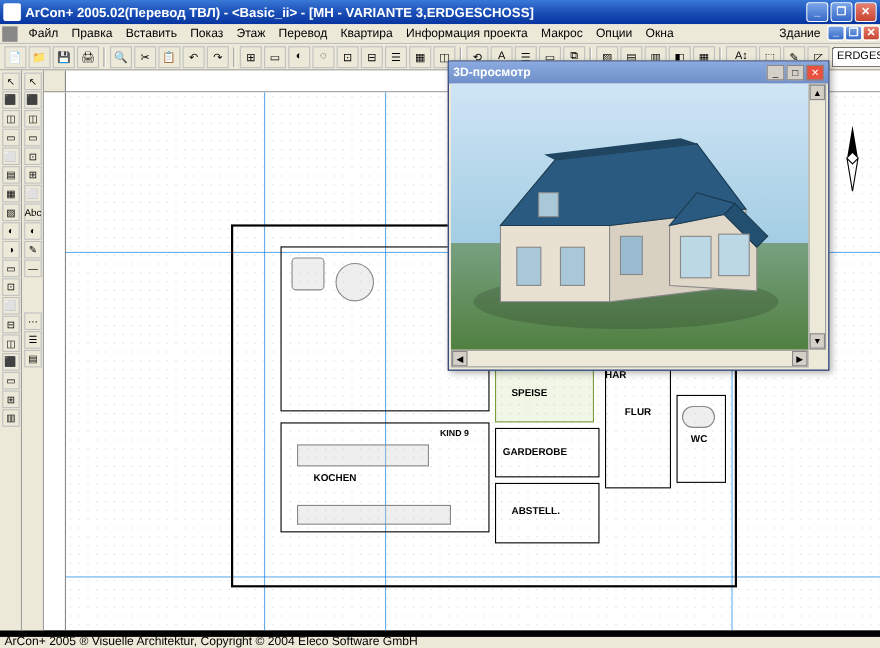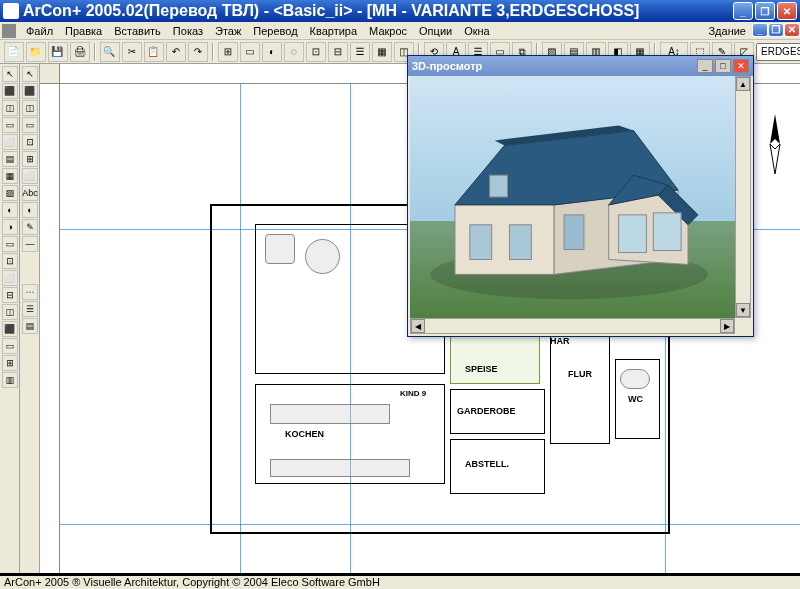--- a/index.html
+++ b/index.html
@@ -1,20 +1,20 @@
 <!DOCTYPE html>
 <html><head>
 <meta charset="utf-8">
 <style>
 * { margin: 0; padding: 0; box-sizing: border-box; font-family: Tahoma, Arial, sans-serif; font-size: 11px; }
 body { width: 800px; height: 589px; background: #ece9d8; overflow: hidden; position: relative; }
 
 .titlebar { height: 22px; background: linear-gradient(to bottom, #3a78d6, #1b50b8 50%, #0734a0); display: flex; align-items: center; padding: 0 3px; }
 .titlebar-icon { width: 16px; height: 16px; background: #fff; border-radius: 2px; margin-right: 4px; }
-.titlebar-text { color: #fff; font-weight: bold; flex: 1; font-size: 16px; }
+.titlebar-text { color: #fff; font-weight: bold; flex: 1; font-size: 12px; }
 .window-controls { display: flex; gap: 2px; }
 .window-btn { width: 20px; height: 18px; background: linear-gradient(to bottom, #7ba7e8, #3668c8); border: 1px solid #fff; border-radius: 3px; display: flex; align-items: center; justify-content: center; color: #fff; font-weight: bold; font-size: 10px; cursor: pointer; }
 .window-btn.close { background: linear-gradient(to bottom, #e88070, #c84530); }
 
 .menubar { height: 18px; background: #ece9d8; display: flex; align-items: center; padding-left: 2px; border-bottom: 1px solid #c0c0c0; }
 .menu-icon { width: 14px; height: 14px; background: #888; margin-right: 4px; }
 .menu-item { padding: 2px 6px; cursor: pointer; }
 .menu-right { margin-left: auto; display: flex; }
 
 .toolbar { height: 24px; background: #ece9d8; display: flex; align-items: center; padding: 2px 4px; gap: 2px; border-bottom: 1px solid #a0a0a0; flex-wrap: nowrap; overflow: hidden; }
@@ -48,21 +48,21 @@
 .preview-title { height: 20px; background: linear-gradient(to bottom, #8aaae0, #6e8fc8); display: flex; align-items: center; padding: 0 4px; gap: 44px; }
 .preview-title-text { color: #fff; font-weight: bold; flex: 1; }
 .preview-controls { display: flex; gap: 2px; }
 .preview-btn { width: 16px; height: 14px; background: #d4d0c8; border: 1px solid #888; display: flex; align-items: center; justify-content: center; font-size: 9px; cursor: pointer; }
 .preview-btn.close { background: #e85040; color: #fff; }
 .preview-body { position: absolute; top: 20px; left: 2px; right: 18px; bottom: 18px; background: linear-gradient(to bottom, #cfe5f5 0%, #a3cde3 60%, #78a080 60%, #508040 100%); overflow: hidden; }
 .preview-scroll-v { position: absolute; top: 20px; right: 2px; bottom: 18px; width: 16px; background: #ece9d8; border: 1px solid #a0a0a0; }
 .preview-scroll-h { position: absolute; bottom: 2px; left: 2px; right: 18px; height: 16px; background: #ece9d8; border: 1px solid #a0a0a0; }
 .scroll-arrow { width: 14px; height: 14px; background: #d4d0c8; border: 1px solid #888; display: flex; align-items: center; justify-content: center; font-size: 8px; cursor: pointer; }
 
-.statusbar { height: 16px; background: #ece9d8; border-top: 3px solid #000000; display: flex; align-items: flex-start; padding: 0 4px; font-size: 10px; }
+.statusbar { height: 16px; background: #ece9d8; border-top: 6px solid #000000; display: flex; align-items: flex-end; padding: 0 4px; font-size: 10px; }
 </style>
 </head>
 <body>
 
 <div class="titlebar">
   <div class="titlebar-icon"></div>
   <div class="titlebar-text">ArCon+ 2005.02(Перевод ТВЛ)  - &lt;Basic_ii&gt; - [MH - VARIANTE 3,ERDGESCHOSS]</div>
   <div class="window-controls">
     <div class="window-btn">_</div>
     <div class="window-btn">❐</div>
@@ -72,20 +72,21 @@
 
 <div class="menubar">
   <div class="menu-icon"></div>
   <div class="menu-item">Файл</div>
   <div class="menu-item">Правка</div>
   <div class="menu-item">Вставить</div>
   <div class="menu-item">Показ</div>
   <div class="menu-item">Этаж</div>
   <div class="menu-item">Перевод</div>
   <div class="menu-item">Квартира</div>
+  <div class="menu-item">Информация проекта</div>
   <div class="menu-item">Макрос</div>
   <div class="menu-item">Опции</div>
   <div class="menu-item">Окна</div>
   <div class="menu-right">
     <div class="menu-item">Здание</div>
     <div class="window-btn" style="width:16px;height:14px">_</div>
     <div class="window-btn" style="width:16px;height:14px">❐</div>
     <div class="window-btn close" style="width:16px;height:14px">✕</div>
   </div>
 </div>
@@ -202,21 +203,21 @@
         <div class="room-box" style="left:240px;top:235px;width:95px;height:55px"></div>
         <div class="room-box" style="left:340px;top:120px;width:60px;height:120px"></div>
         <div class="room-box" style="left:405px;top:155px;width:45px;height:80px"></div>
 
         <div class="furniture" style="left:55px;top:30px;width:30px;height:30px;border-radius:4px"></div>
         <div class="furniture" style="left:95px;top:35px;width:35px;height:35px;border-radius:50%"></div>
         <div class="furniture" style="left:60px;top:200px;width:120px;height:20px"></div>
         <div class="furniture" style="left:60px;top:255px;width:140px;height:18px"></div>
         <div class="furniture" style="left:410px;top:165px;width:30px;height:20px;border-radius:10px"></div>
 
-        <div class="room-label" style="left:255px;top:160px">SPEISE</div>
+        <div class="room-label" style="left:255px;top:148px">SPEISE</div>
         <div class="room-label" style="left:75px;top:225px">KOCHEN</div>
         <div class="room-label" style="left:247px;top:202px">GARDEROBE</div>
         <div class="room-label" style="left:255px;top:255px">ABSTELL.</div>
         <div class="room-label" style="left:358px;top:165px">FLUR</div>
         <div class="room-label" style="left:418px;top:190px">WC</div>
         <div class="room-label" style="left:340px;top:132px">HAR</div>
         <div class="room-label" style="left:190px;top:185px;font-size:8px">KIND 9</div>
         <div class="room-label" style="left:250px;top:100px;font-size:8px">GAL</div>
       </div>
     </div>

